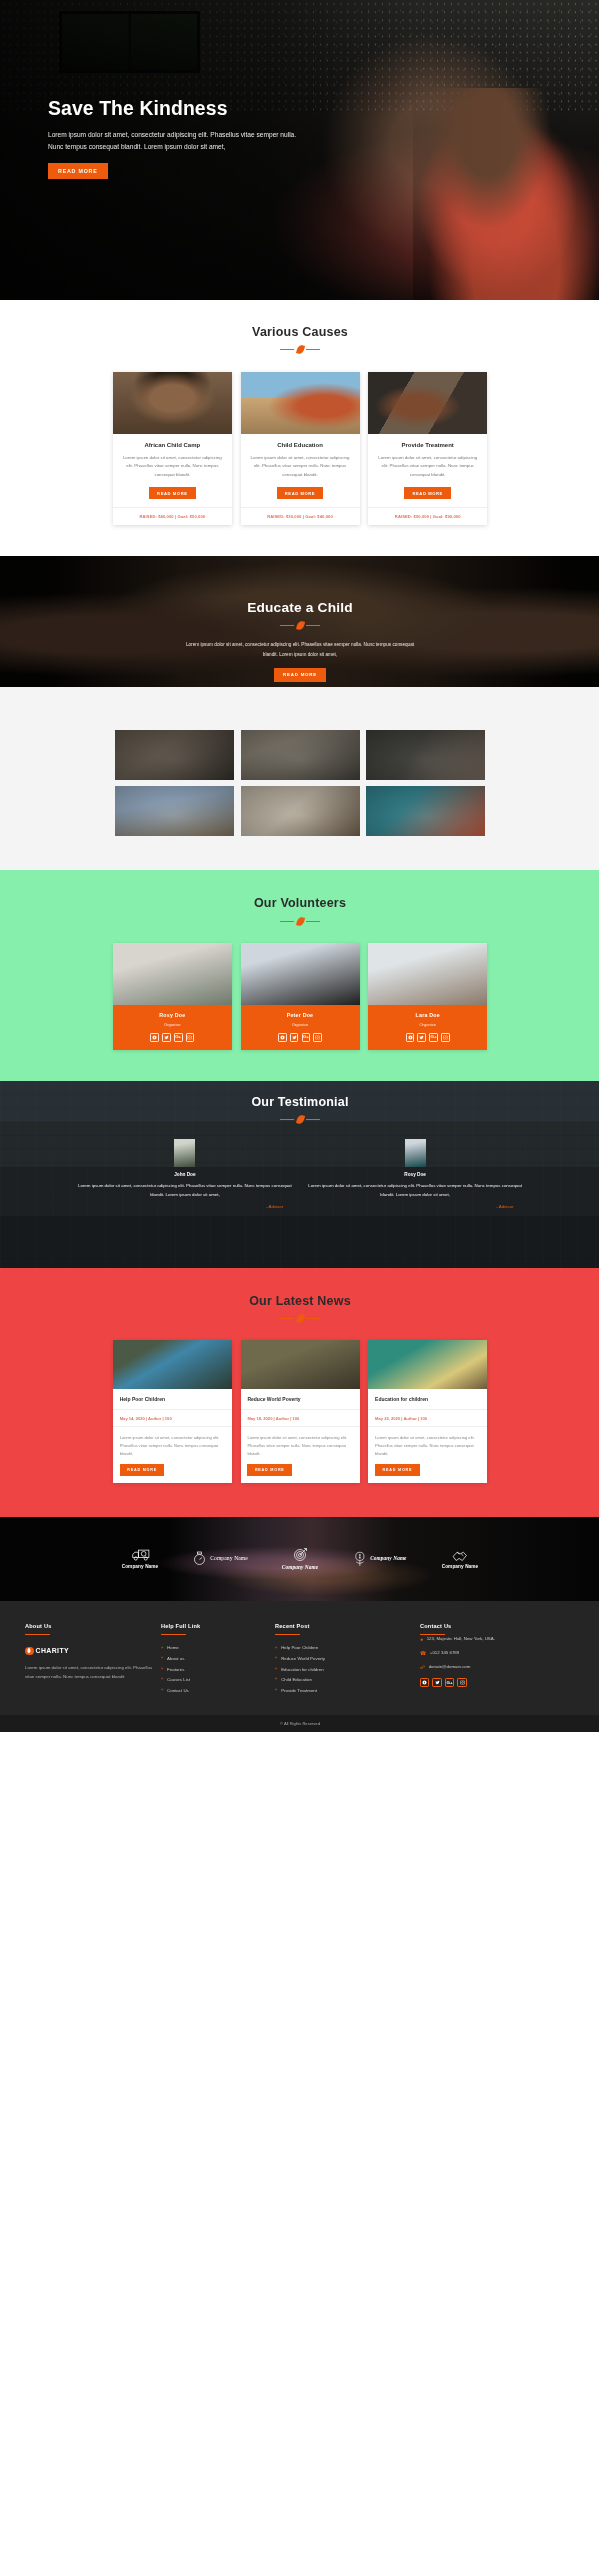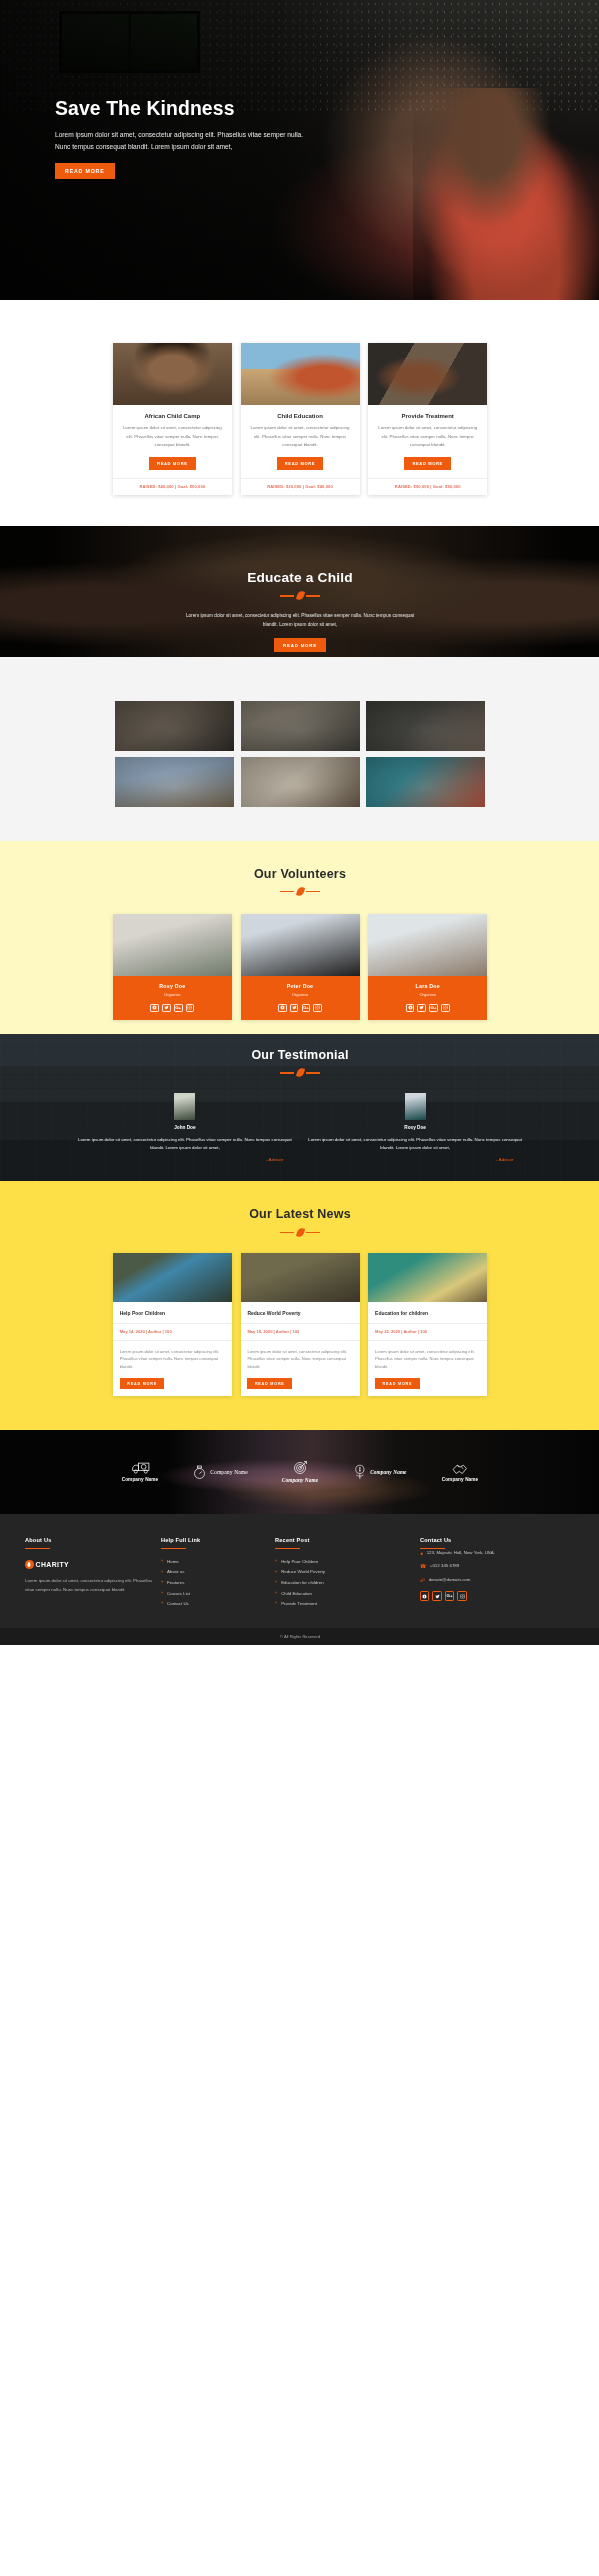--- a/index.html
+++ b/index.html
@@ -46,21 +46,21 @@
   .hero-girl {
     position:absolute; right:0; bottom:0; width:187px; height:212px;
     background:
       radial-gradient(ellipse at 40% 22%, #6e4a34 0 18%, rgba(0,0,0,0) 40%),
       radial-gradient(ellipse at 45% 55%, #d8513b 0 24%, rgba(0,0,0,0) 55%),
       radial-gradient(ellipse at 55% 85%, #b0442f 0 30%, rgba(0,0,0,0) 60%),
       linear-gradient(180deg, rgba(0,0,0,0) 0%, rgba(0,0,0,.35) 100%);
   }
   .hero-vignette { position:absolute; inset:0; background:linear-gradient(90deg, rgba(0,0,0,.82) 0%, rgba(0,0,0,.55) 45%, rgba(0,0,0,.15) 70%, rgba(0,0,0,.05) 100%); }
   .hero-content {
-    position:absolute; left:55px; top:97px; width:294px; z-index:5;
+    position:absolute; left:48px; top:97px; width:294px; z-index:5;
   }
   .hero-title {
     font-size:19.4px; font-weight:700; color:#fff; letter-spacing:0.1px; line-height:1.15;
   }
   .hero-sub {
     margin-top:9.4px; font-size:6.6px; line-height:1.85; color:#ebebeb; max-width:250px;
   }
   .btn-orange {
     display:inline-block; background:#ef5b0c; color:#fff;
     font-size:5.3px; font-weight:700; letter-spacing:0.8px;
@@ -128,40 +128,40 @@
   .gal-item { height:50px; background-size:cover; }
   .g1{background:linear-gradient(145deg,#5c5348 0 40%,#2e2a24 100%);}
   .g2{background:linear-gradient(160deg,#7b7468 0 30%,#3c3a34 100%);}
   .g3{background:linear-gradient(120deg,#3a3a36 0 40%,#6e6257 100%);}
   .g4{background:linear-gradient(170deg,#8fa6bd 0 35%,#7a6a52 100%);}
   .g5{background:linear-gradient(140deg,#b9b0a0 0 45%,#6b5c49 100%);}
   .g6{background:linear-gradient(135deg,#2f7f8a 0 35%,#c0553a 100%);}
   .gal-item::after{content:"";display:block;height:100%;background:radial-gradient(ellipse at 50% 60%, rgba(255,255,255,.06), rgba(0,0,0,.28));}
 
   
-  .volunteers { background:#fef9c3; padding:26px 0 14px; }
+  .volunteers { background:#86efac; padding:26px 0 31px; }
   .vol-grid { display:flex; justify-content:center; gap:8.7px; margin-top:17.5px; }
   .vol-card { width:119px; box-shadow:0 0.6px 3.7px rgba(0,0,0,.13); }
   .vol-img { height:62px; }
   .v1{background:linear-gradient(165deg,#d8d4ce 0 30%,#6f7a6b 100%);}
   .v2{background:linear-gradient(165deg,#cfd6dd 0 25%,#1e1e1e 100%);}
   .v3{background:linear-gradient(165deg,#dfe4e6 0 30%,#8b7a6a 100%);}
   .vol-info { background:#ef5b0c; padding:6.9px 0 8.1px; text-align:center; color:#fff; }
   .vol-name { font-size:5.3px; font-weight:700; letter-spacing:0.2px; }
   .vol-role { font-size:4.1px; margin-top:3.7px; color:#fde7db; }
   .soc-row { display:flex; justify-content:center; gap:3.1px; margin-top:6.2px; }
   .soc {
     width:8.7px; height:8.7px; border:0.6px solid rgba(255,255,255,.85);
     border-radius:1.2px; display:flex; align-items:center; justify-content:center;
     color:#fff; font-size:4.4px; font-weight:700; line-height:1;
   }
   .soc svg { width:5px; height:5px; fill:#fff; }
 
   
-  .testi { position:relative; height:147px; overflow:hidden; background:#0f172a; }
+  .testi { position:relative; height:187px; overflow:hidden; background:#0f172a; }
   .testi-bg {
     position:absolute; inset:0;
     background:
       linear-gradient(180deg,#5a646d 0 22%, #4a4f53 22% 46%, #3a3c3c 46% 72%, #2a2c2b 72% 100%),
       linear-gradient(90deg,#3d4348,#555d64);
   }
   .testi-bldg { position:absolute; inset:0; opacity:.5;
     background-image:
       linear-gradient(90deg, rgba(255,255,255,.06) 0.6px, rgba(0,0,0,0) 0.6px),
       linear-gradient(0deg, rgba(0,0,0,.2) 0.6px, rgba(0,0,0,0) 0.6px);
@@ -172,21 +172,21 @@
   .testi-grid { display:flex; justify-content:center; gap:11.2px; margin-top:15px; }
   .testi-item { width:219px; text-align:center; color:#fff; }
   .testi-ava { width:21px; height:27.5px; margin:0 auto; background-size:cover; }
   .ta1{background:linear-gradient(170deg,#cfd6c9 0 20%,#3f4a3c 100%);}
   .ta2{background:linear-gradient(170deg,#cfd6dd 0 18%,#17474a 100%);}
   .testi-name { font-size:4.7px; font-weight:700; margin-top:5px; }
   .testi-text { font-size:4.4px; line-height:1.95; margin-top:5.6px; color:#f0f0f0; }
   .testi-role { font-size:4.4px; color:#ef5b0c; margin-top:4.4px; text-align:right; padding-right:11.2px; }
 
   
-  .news { background:#fde047; padding:26px 0 34px; }
+  .news { background:#ef4444; padding:26px 0 34px; }
   .news-grid { display:flex; justify-content:center; gap:8.7px; margin-top:16.2px; }
   .news-card { width:119px; box-shadow:0 0.6px 4.4px rgba(0,0,0,.14); background:#fff; }
   .news-img { height:49px; }
   .n1{background:linear-gradient(150deg,#4a5a46 0 25%,#3f86a8 45%,#2c3a30 100%);}
   .n2{background:linear-gradient(160deg,#6f6a4c 0 35%,#3a3528 100%);}
   .n3{background:linear-gradient(150deg,#2f8d7e 0 30%,#d9c87a 70%,#6a5a3a 100%);}
   .news-title { font-size:5px; font-weight:700; color:#2b2b2b; padding:7.5px 6.9px 6.9px; }
   .news-meta { font-size:4.1px; color:#e2705a; font-weight:700; padding:5.6px 6.9px; border-top:0.6px solid #eee; border-bottom:0.6px solid #eee; }
   .news-desc { font-size:4.1px; line-height:1.9; color:#888; padding:6.9px 6.9px 0; }
   .news-card .btn-orange { margin:6.9px; padding:3.7px 7.5px; font-size:3.7px; }
@@ -242,20 +242,28 @@
   <div class="hero-girl"></div>
   <div class="hero-vignette"></div>
   <div class="hero-content">
     <h1 class="hero-title">Save The Kindness</h1>
     <p class="hero-sub">Lorem ipsum dolor sit amet, consectetur adipiscing elit. Phasellus vitae semper nulla. Nunc tempus consequat blandit. Lorem ipsum dolor sit amet,</p>
     <button class="btn-orange">READ MORE</button>
   </div>
 </section>
 
 <section class="causes">
+  <div class="sec-head">
+    <h2 class="sec-title">Various Causes</h2>
+    <div class="divider">
+      <span class="bar"></span>
+      <span class="leaf"></span>
+      <span class="bar"></span>
+    </div>
+  </div>
   <div class="cards">
     <div class="cause-card">
       <div class="cause-img ci1"></div>
       <div class="cause-body">
         <div class="cause-name">African Child Camp</div>
         <div class="cause-desc">Lorem ipsum dolor sit amet, consectetur adipiscing elit. Phasellus vitae semper nulla. Nunc tempus consequat blandit.</div>
         <button class="btn-orange">READ MORE</button>
       </div>
       <div class="cause-foot">RAISED: $40,000 | Goal: $50,000</div>
     </div>

